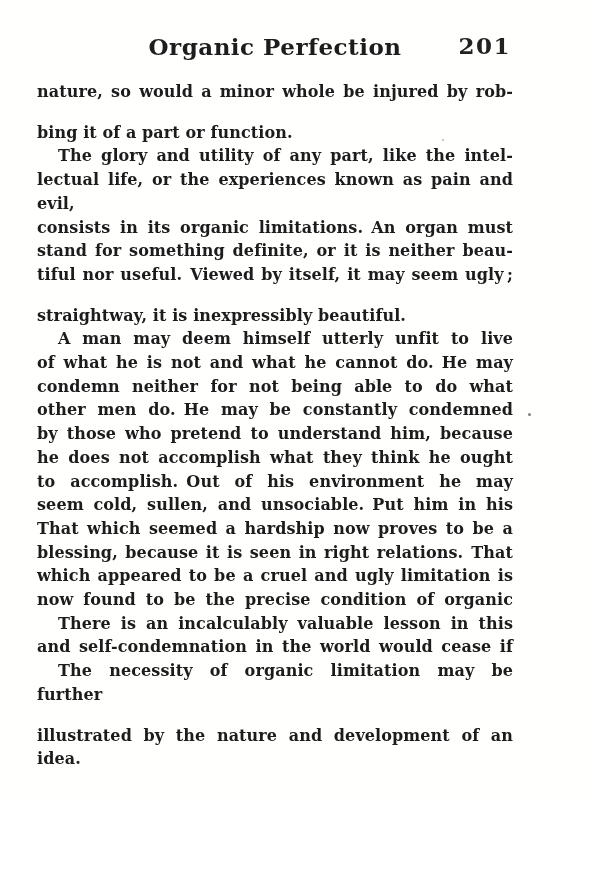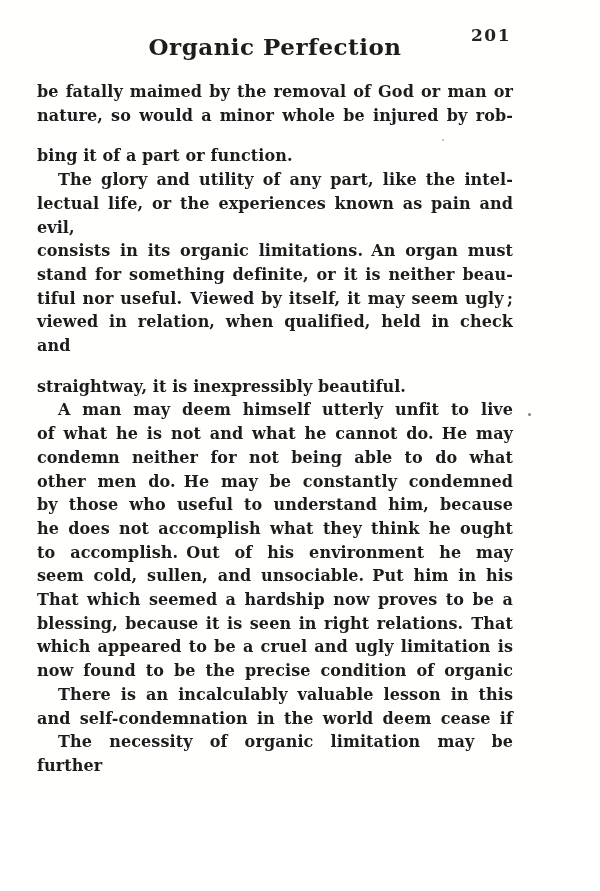--- a/index.html
+++ b/index.html
@@ -30,22 +30,22 @@
     bottom: 0;
     text-align: center;
     font-size: 23px;
     font-weight: bold;
     letter-spacing: 0.5px;
     color: #1d1d1d;
   }
   .page-number {
     position: absolute;
     right: 2px;
-    bottom: 15px;
-    font-size: 17px;
+    bottom: 1px;
+    font-size: 23px;
     font-weight: bold;
     letter-spacing: 1.5px;
     font-variant-numeric: oldstyle-nums;
     color: #222;
   }
   .text-block {
     position: absolute;
     top: 80px;
     left: 37px;
     width: 476px;
@@ -79,50 +79,48 @@
 <body>
 
 <div class="page">
   <header class="page-header">
     <div class="running-title">Organic Perfection</div>
     <div class="page-number">201</div>
   </header>
 
   <main class="text-block">
       <div class="para">
-        <div class="line">be fatally maimed by the removal of God or man or</div>
         <div class="line">nature, so would a minor whole be injured by rob-</div>
         <div class="line last">bing it of a part or function.</div>
       </div>
       <div class="para">
         <div class="line indent">The glory and utility of any part, like the intel-</div>
         <div class="line">lectual life, or the experiences known as pain and evil,</div>
         <div class="line">consists in its organic limitations. An organ must</div>
         <div class="line">stand for something definite, or it is neither beau-</div>
         <div class="line">tiful nor useful. Viewed by itself, it may seem ugly ;</div>
-        <div class="line">viewed in relation, when qualified, held in check and</div>
         <div class="line last">straightway, it is inexpressibly beautiful.</div>
       </div>
       <div class="para">
         <div class="line indent">A man may deem himself utterly unfit to live</div>
         <div class="line">of what he is not and what he cannot do. He may</div>
         <div class="line">condemn neither for not being able to do what</div>
         <div class="line">other men do. He may be constantly condemned</div>
-        <div class="line">by those who useful to understand him, because</div>
+        <div class="line">by those who pretend to understand him, because</div>
         <div class="line">he does not accomplish what they think he ought</div>
         <div class="line">to accomplish. Out of his environment he may</div>
         <div class="line">seem cold, sullen, and unsociable. Put him in his</div>
         <div class="line">That which seemed a hardship now proves to be a</div>
         <div class="line">blessing, because it is seen in right relations. That</div>
         <div class="line">which appeared to be a cruel and ugly limitation is</div>
         <div class="line">now found to be the precise condition of organic</div>
       </div>
       <div class="para">
         <div class="line indent">There is an incalculably valuable lesson in this</div>
-        <div class="line">and self-condemnation in the world deem cease if</div>
+        <div class="line">and self-condemnation in the world would cease if</div>
       </div>
       <div class="para">
         <div class="line indent">The necessity of organic limitation may be further</div>
         <div class="line last">illustrated by the nature and development of an idea.</div>
       </div>
     </main>
 
   <div id="specks">
       <div class="speck" style="left: 442px; top: 139px; width: 2px; height: 2px; opacity: 0.45;"></div>
       <div class="speck" style="left: 528px; top: 413px; width: 3px; height: 3px; opacity: 0.75;"></div>

